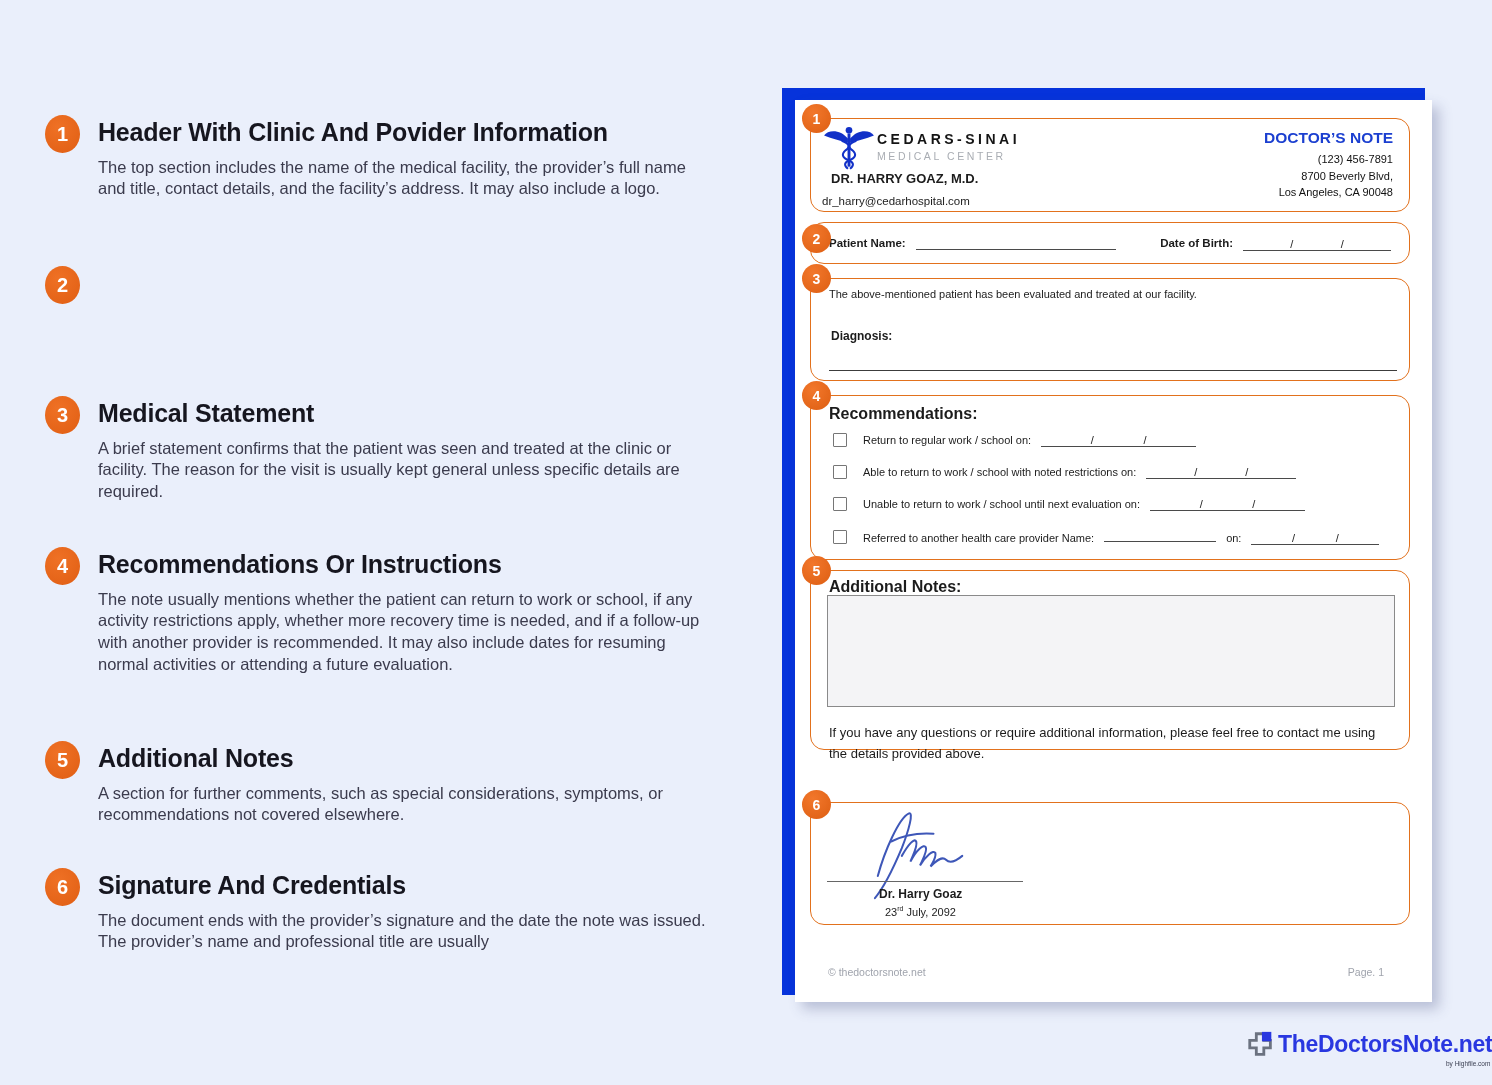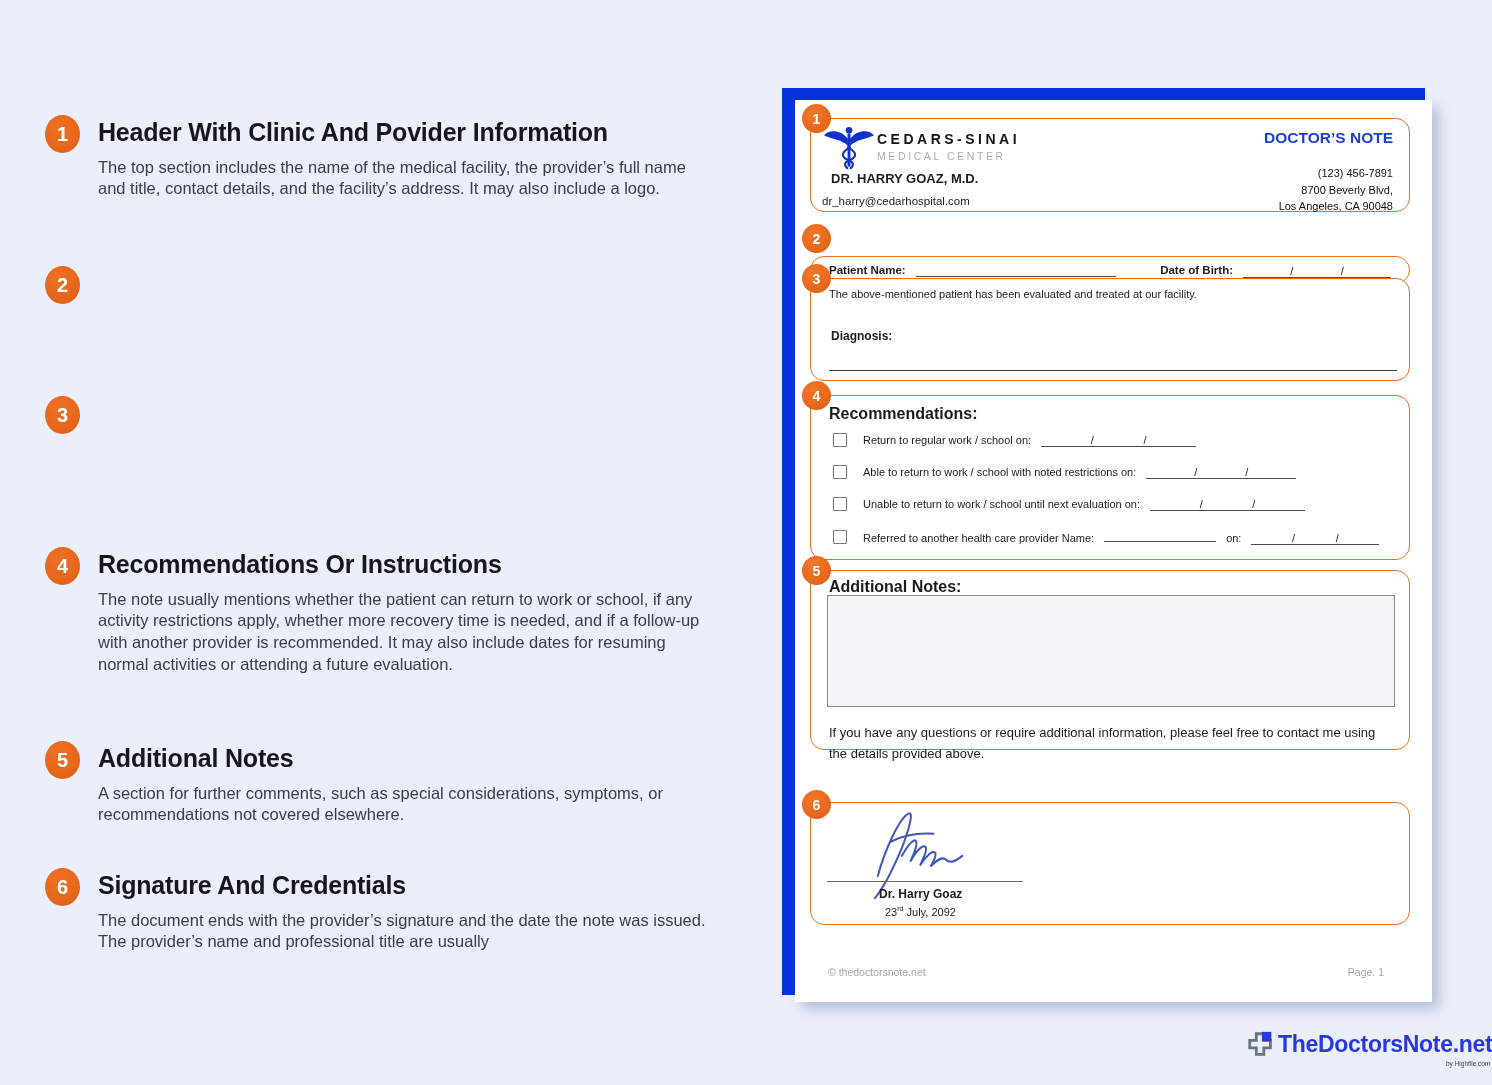--- a/index.html
+++ b/index.html
@@ -55,21 +55,21 @@
     border-bottom:1.2px solid #4a4a4a;height:14px;
   }
   .dateline i{font-style:normal;font-size:11px;color:#222;}
   
   .clinic-name{font-size:14px;font-weight:bold;letter-spacing:3.5px;color:#141414;}
   .clinic-sub{font-size:10.5px;letter-spacing:2.6px;color:#A9ADB3;margin-top:3px;}
   .provider-name{position:absolute;left:20px;top:52px;font-size:13px;font-weight:bold;}
   .provider-email{position:absolute;left:11px;top:76px;font-size:11.5px;}
   .doc-head-right{position:absolute;right:16px;top:10px;text-align:right;}
   .doc-title{font-size:15.5px;font-weight:bold;color:#1B3FD0;}
-  .doc-contact{font-size:11px;color:#111;margin-top:18px;line-height:1.5;}
+  .doc-contact{font-size:11px;color:#111;margin-top:4px;line-height:1.5;}
   
   .patient-row{display:flex;align-items:center;height:100%;padding:0 18px;}
   .plabel{font-weight:bold;font-size:11.5px;white-space:nowrap;}
   
   .rec-row{position:absolute;left:22px;display:flex;align-items:baseline;white-space:nowrap;}
   .cbox{
     flex:none;width:12px;height:12px;border:1.2px solid #767676;border-radius:1px;
     background:#fff;margin-right:16px;align-self:center;
   }
   .rec-text{font-size:11px;}
@@ -108,20 +108,24 @@
       <div class="item-body">The top section includes the name of the medical facility, the provider’s full name and title, contact details, and the facility’s address. It may also include a logo.</div>
     </div>
   </div>
 
   <div class="note-item" style="top:266px">
     <div class="num-circle">2</div>
   </div>
 
   <div class="note-item" style="top:396px">
     <div class="num-circle">3</div>
+    <div>
+      <div class="item-title">Medical Statement</div>
+      <div class="item-body">A brief statement confirms that the patient was seen and treated at the clinic or facility. The reason for the visit is usually kept general unless specific details are required.</div>
+    </div>
   </div>
 
   <div class="note-item" style="top:547px">
     <div class="num-circle">4</div>
     <div>
       <div class="item-title">Recommendations Or Instructions</div>
       <div class="item-body">The note usually mentions whether the patient can return to work or school, if any activity restrictions apply, whether more recovery time is needed, and if a follow-up with another provider is recommended. It may also include dates for resuming normal activities or attending a future evaluation.</div>
     </div>
   </div>
 
@@ -167,21 +171,21 @@
         <div class="doc-title">DOCTOR’S NOTE</div>
         <div class="doc-contact">
           <div>(123) 456-7891</div>
           <div>8700 Beverly Blvd,</div>
           <div>Los Angeles, CA 90048</div>
         </div>
       </div>
     </div>
 
     <div class="badge" style="left:7px;top:124px">2</div>
-    <div class="sec-box" style="top:156px;height:28px">
+    <div class="sec-box" style="top:122px;height:42px">
       <div class="patient-row">
         <span class="plabel">Patient Name:</span>
         <span class="wline" style="width:200px;margin-left:10px;height:13px"></span>
         <span class="plabel" style="margin-left:auto">Date of Birth:</span>
         <span class="dateline" style="width:148px;margin-left:10px">
           <i>/</i>
             <i>/</i>
         </span>
       </div>
     </div>

